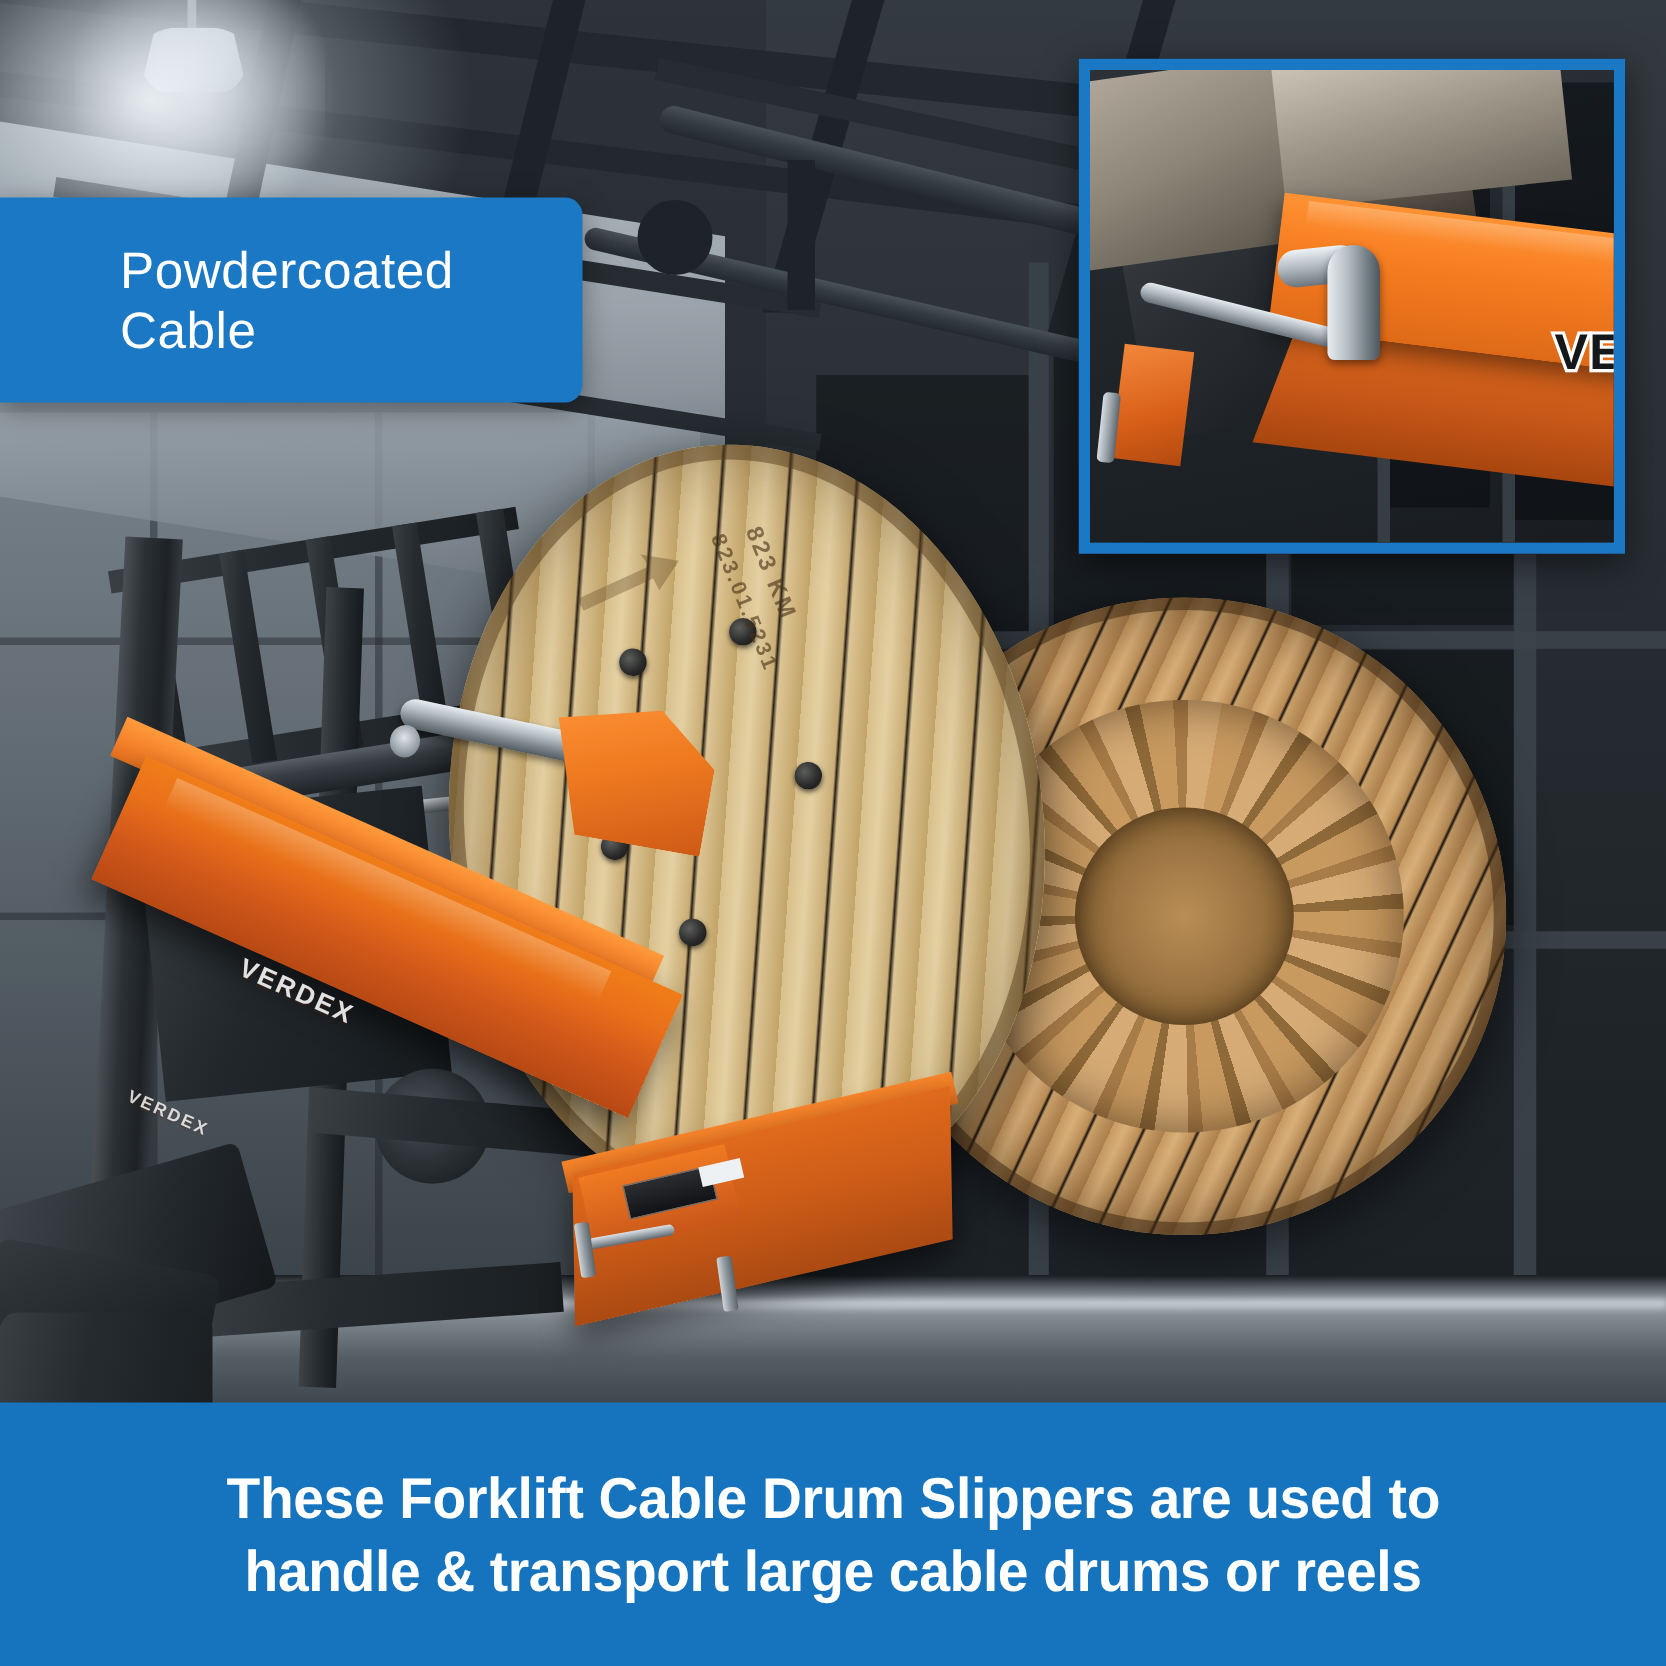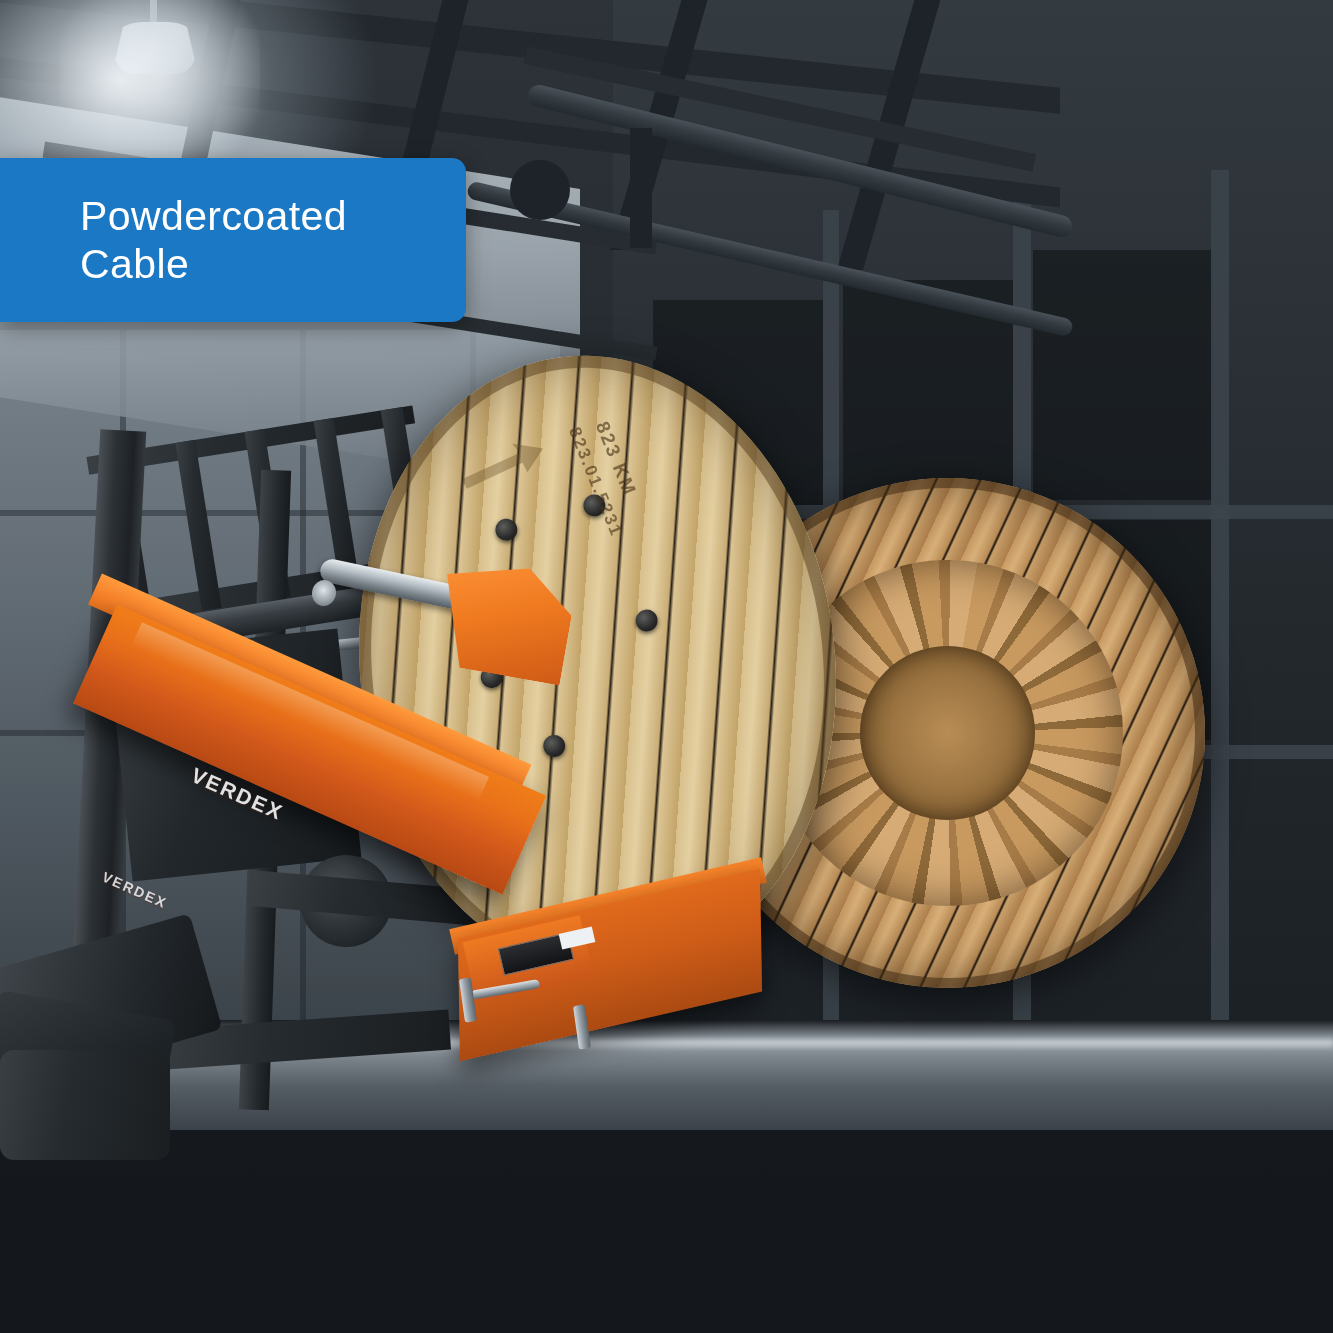--- a/index.html
+++ b/index.html
@@ -253,20 +253,21 @@
     position:absolute;left:0;top:158px;width:466px;height:164px;
     background:#1b78c4;
     border-radius:0 14px 14px 0;
     box-shadow:0 6px 22px rgba(0,0,0,.35);
     display:flex;flex-direction:column;justify-content:center;
     padding:0 0 0 80px;
   }
   .badge-line{
     color:#ffffff;font-size:41px;line-height:1.18;font-weight:300;
     letter-spacing:.4px;
+    margin-left:16px;
   }
 
   
   .inset{
     position:absolute;left:863px;top:47px;width:437px;height:396px;
     border:9px solid #1b78c4;
     background:#1a1e22;overflow:hidden;
     box-shadow:0 8px 26px rgba(0,0,0,.5);
   }
   .inset-bg{
@@ -471,15 +472,39 @@
     <div class="hook-rod" style="left:470px;top:985px;width:70px;transform:rotate(-10deg);"></div>
     <div class="hook" style="left:462px;top:978px;transform:rotate(-8deg);"></div>
     <div class="hook" style="left:576px;top:1005px;transform:rotate(-8deg);"></div>
   </div>
 
   <div class="badge">
     <div class="badge-line">Powdercoated</div>
     <div class="badge-line">Cable</div>
   </div>
 
-
+  <div class="inset">
+    <div class="inset-bg"></div>
+    <div class="in-wall" style="left:240px;top:20px;width:80px;height:330px;"></div>
+    <div class="in-wall" style="left:340px;top:10px;width:90px;height:350px;"></div>
+    <div class="in-mull" style="left:230px;top:0;width:10px;height:380px;"></div>
+    <div class="in-mull" style="left:330px;top:0;width:10px;height:380px;"></div>
+    <div class="in-fork"></div>
+    <div class="in-tine"></div>
+    <div class="in-tine2"></div>
+    <div class="in-orangeplate"></div>
+    <div class="in-lbracket"></div>
+    <div class="in-orangebar">
+      <div class="sheen" style="left:20px;top:4px;width:280px;height:20px;"></div>
+    </div>
+    <div class="in-rod"></div>
+    <div class="in-pin-h"></div>
+    <div class="in-pin"></div>
+    <div class="in-hook"></div>
+    <div class="in-logo">VE</div>
+  </div>
+
+  <div class="banner">
+    <div class="banner-line">These Forklift Cable Drum Slippers are used to</div>
+    <div class="banner-line">handle &amp; transport large cable drums or reels</div>
+  </div>
 
 </div>
 
 </body></html>

